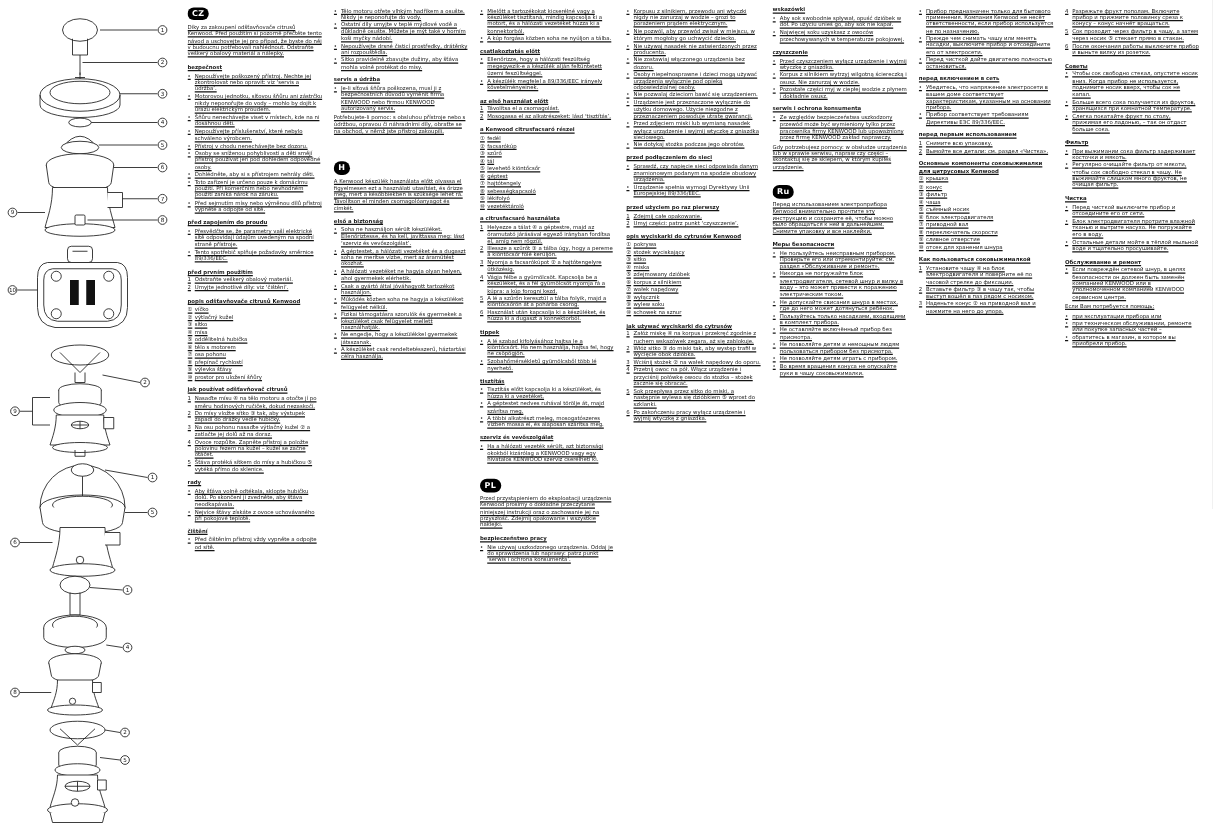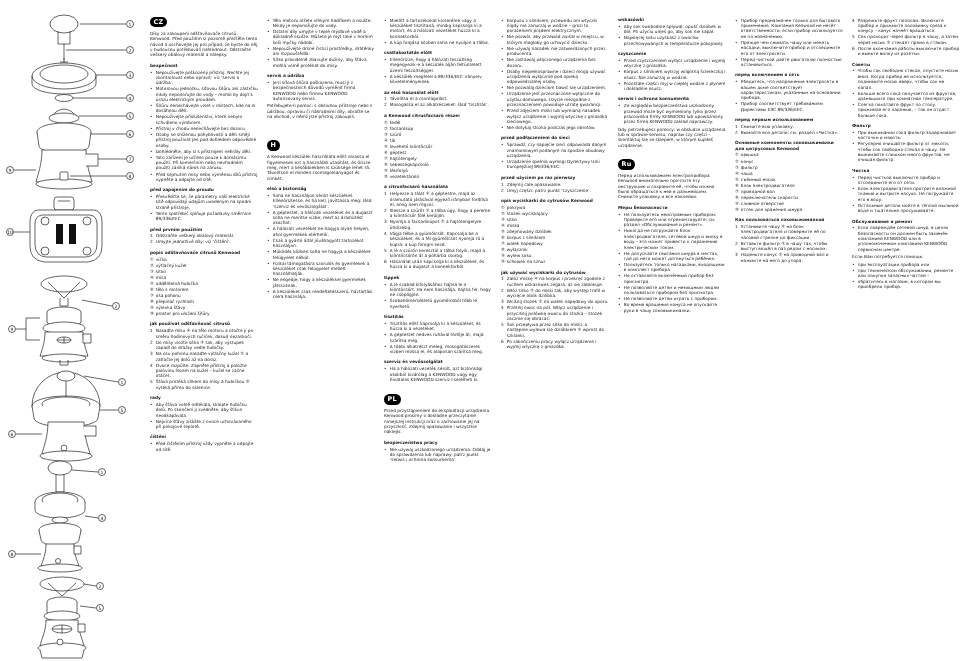--- a/index.html
+++ b/index.html
@@ -1,20 +1,20 @@
 <!DOCTYPE html>
 <html><head>
 <meta charset="utf-8">
 <style>
   html,body{margin:0;padding:0;background:#e8e8e8;}
   .page{position:relative;width:970px;height:661px;background:#ffffff;overflow:hidden;
         font-family:"DejaVu Sans",sans-serif;color:#141414;-webkit-text-size-adjust:none;}
   svg.figs{position:absolute;left:0;top:0;}
   svg.figs *{vector-effect:non-scaling-stroke;}
-  .cols{position:absolute;left:150px;top:11px;height:466px;display:flex;gap:9px;}
+  .cols{position:absolute;left:150px;top:0;height:466px;display:flex;gap:9px;text-decoration:underline;}
   .col{width:108px;height:655px;padding-top:6px;overflow:hidden;
        font-size:4.3px;line-height:1.25;color:#1a1a1a;}
   .col > :first-child{margin-top:0;}
   .h{font-weight:bold;margin:5px 0 1.5px 0;}
   .p{margin:2px 0;}
   .list{margin:0.5px 0;}
   .li{display:flex;margin:0.7px 0;}
   .m{flex:0 0 auto;min-width:4.6px;padding-right:1.2px;}
   .tx{flex:1;}
   .badge-wrap{margin:5px 0 3.5px 0;}

